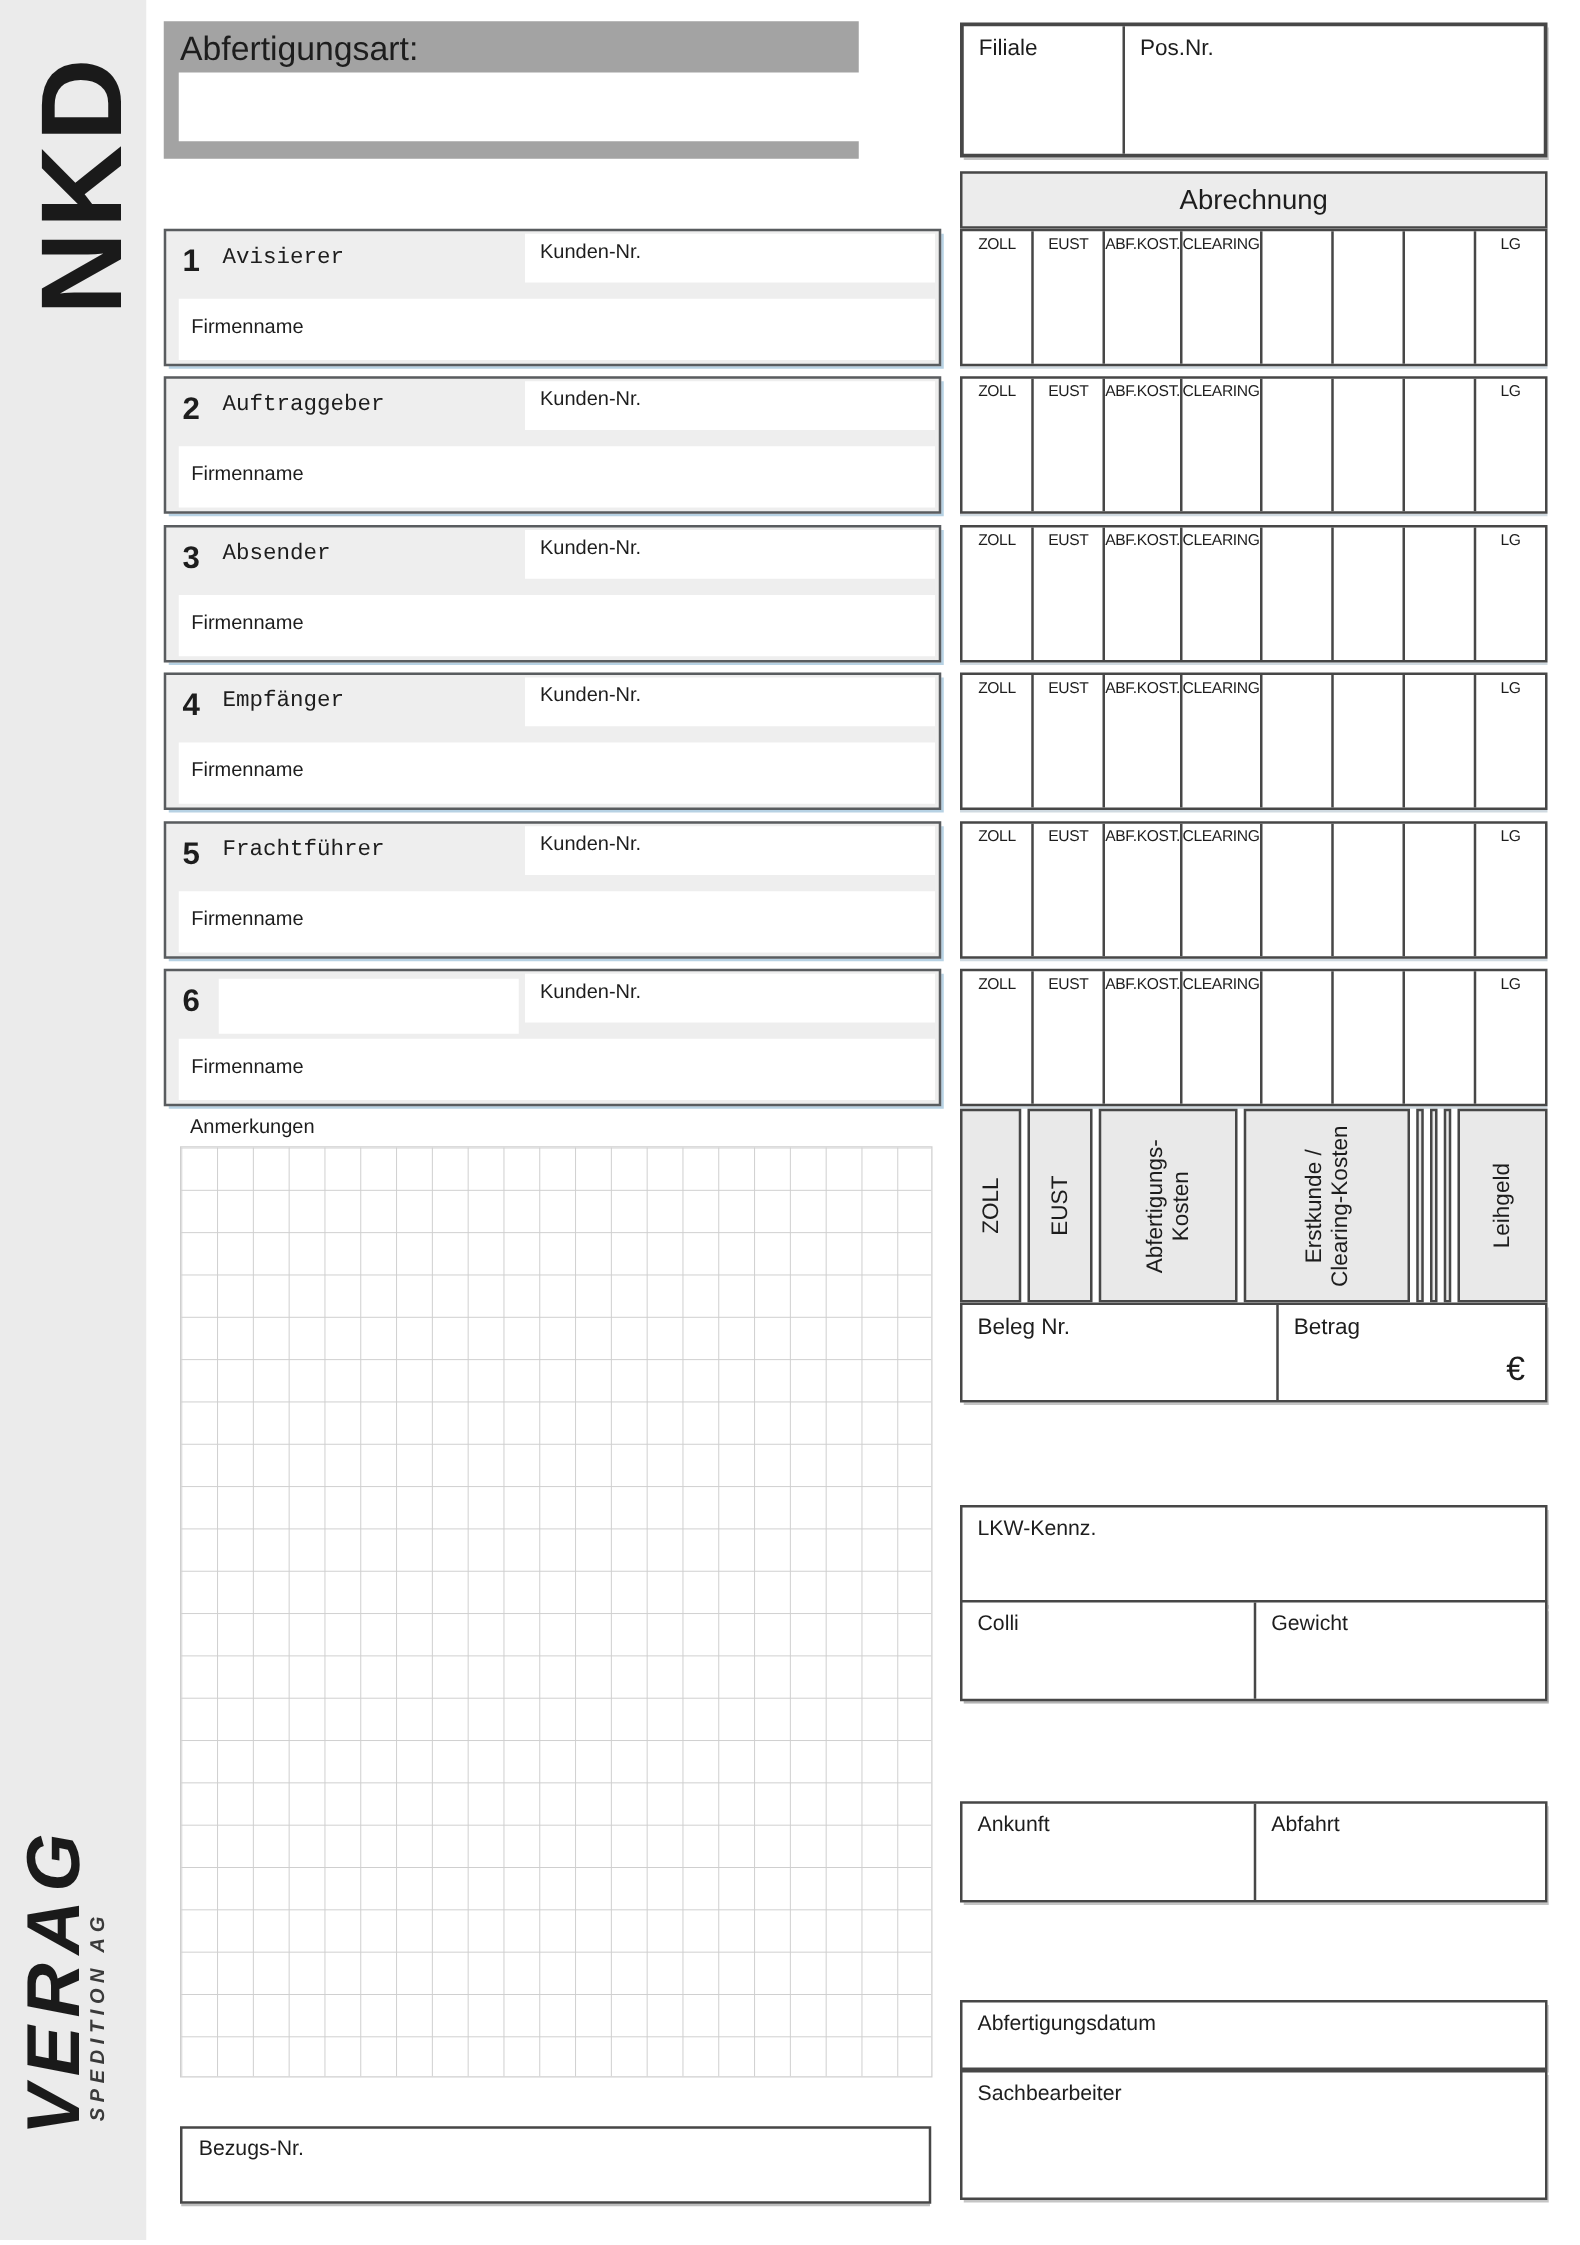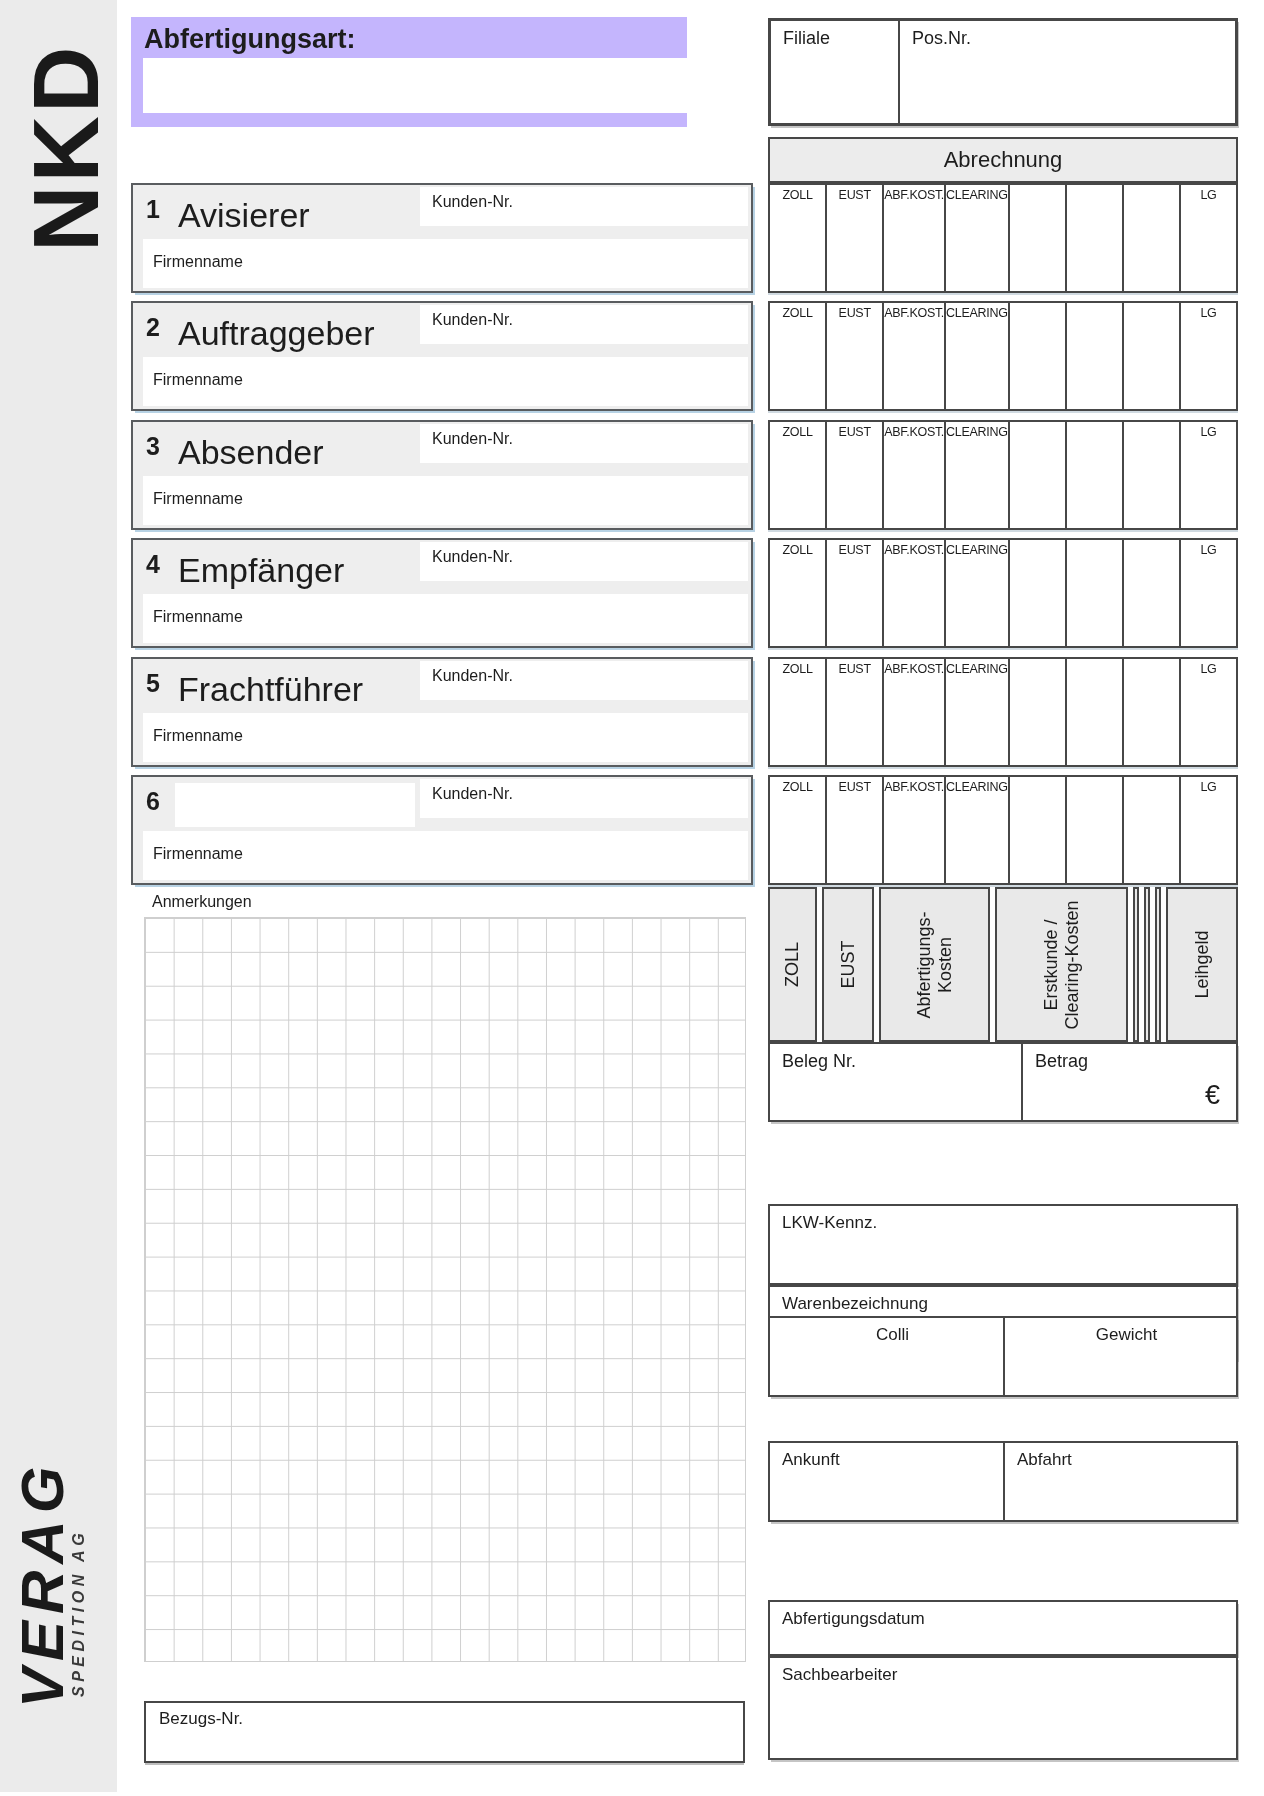--- a/index.html
+++ b/index.html
@@ -8,33 +8,33 @@
   .page { position:relative; width:1264px; height:1796px; background:#fff; overflow:hidden; }
 
   
   .sidebar { position:absolute; left:0; top:0; width:117px; height:1792px; background:#ebebeb; }
   .vtext { position:absolute; transform:rotate(-90deg); transform-origin:left top; white-space:nowrap; }
   .nkd { left:14px; top:252px; font-size:92px; font-weight:800; letter-spacing:3px; color:#1a1a1a; }
   .verag { left:8px; top:1708px; font-size:60px; font-weight:800; font-style:italic; letter-spacing:7px; color:#1a1a1a; }
   .sped { left:70px; top:1697px; font-size:16px; font-weight:bold; font-style:italic; letter-spacing:4.5px; color:#3a3a3a; }
 
   
-  .abf-band { position:absolute; left:131px; top:17px; width:556px; height:110px; background:#c4b5fd;font-weight:bold; }
+  .abf-band { position:absolute; left:131px; top:17px; width:556px; height:110px; background:#a3a3a3; }
   .abf-label { position:absolute; left:13px; top:7px; font-size:27px; }
   .abf-input { position:absolute; left:12px; top:41px; width:602px; height:55px; background:#fff; }
 
   .aviso-wrap { position:absolute; left:408px; top:130px; width:345px; height:53px; background:#ededed; }
   .aviso-input { position:absolute; left:12px; top:6px; width:326px; height:46px; background:#fff; }
   .small-label { font-size:16px; display:block; padding:6px 0 0 12px; }
 
   
   .party { position:absolute; left:131px; width:622px; height:110px; background:#eeeeee;
            border:2px solid #595c5f; box-shadow:3px 3px 0 -1px #b7d2e4; }
   .party-num { position:absolute; left:13px; top:10px; font-size:25px; font-weight:bold; }
-  .party-title { position:absolute; left:45px; top:11px; font-size:34px; }
+  .party-title { position:absolute; left:45px; top:11px; font-size:18px;font-family:Liberation Mono, monospace; }
   .party-name-input { position:absolute; left:42px; top:6px; width:240px; height:44px; background:#fff; }
   .kunden { position:absolute; left:287px; top:2px; width:328px; height:39px; background:#fff; }
   .firmen { position:absolute; left:10px; top:54px; width:605px; height:49px; background:#fff; }
   .firmen .small-label { padding-top:14px; padding-left:10px; }
 
   
   .anm-label { position:absolute; left:152px; top:893px; font-size:16px; }
   .anm-grid { position:absolute; left:144px; top:917px; width:602px; height:745px;
       border:1px solid #cfcfcf;
       background-image:linear-gradient(to right,#cfcfcf 1px,transparent 1px),
@@ -71,21 +71,21 @@
   .vlab { transform:rotate(-90deg); white-space:nowrap; text-align:center; font-size:18px; line-height:21px; }
 
   .beleg-box { top:1042px; height:80px; display:flex; }
   .beleg-cell { width:253px; border-right:2px solid #474747; }
   .betrag-cell { flex:1; position:relative; }
   .euro { position:absolute; right:16px; top:36px; font-size:27px; }
 
   .lkw-box { top:1204px; height:81px; }
   .waren-box { top:1285px; height:75px; }
   .split-box { display:flex; padding:0; }
-  .colli-box { top:1316px; height:81px;text-align:center; }
+  .colli-box { top:1280px; height:81px; }
   .ank-box { top:1441px; height:81px; }
   .split-l { width:235px; border-right:2px solid #474747; }
   .split-r { flex:1; }
 
   .abfdat-box { top:1600px; height:56px; }
   .sach-box { top:1656px; height:104px; }
   .abfdat-box .small-label, .sach-box .small-label, .lkw-box .small-label,
   .waren-box .small-label, .split-l .small-label, .split-r .small-label { font-size:17px; }
 </style>
 </head>

